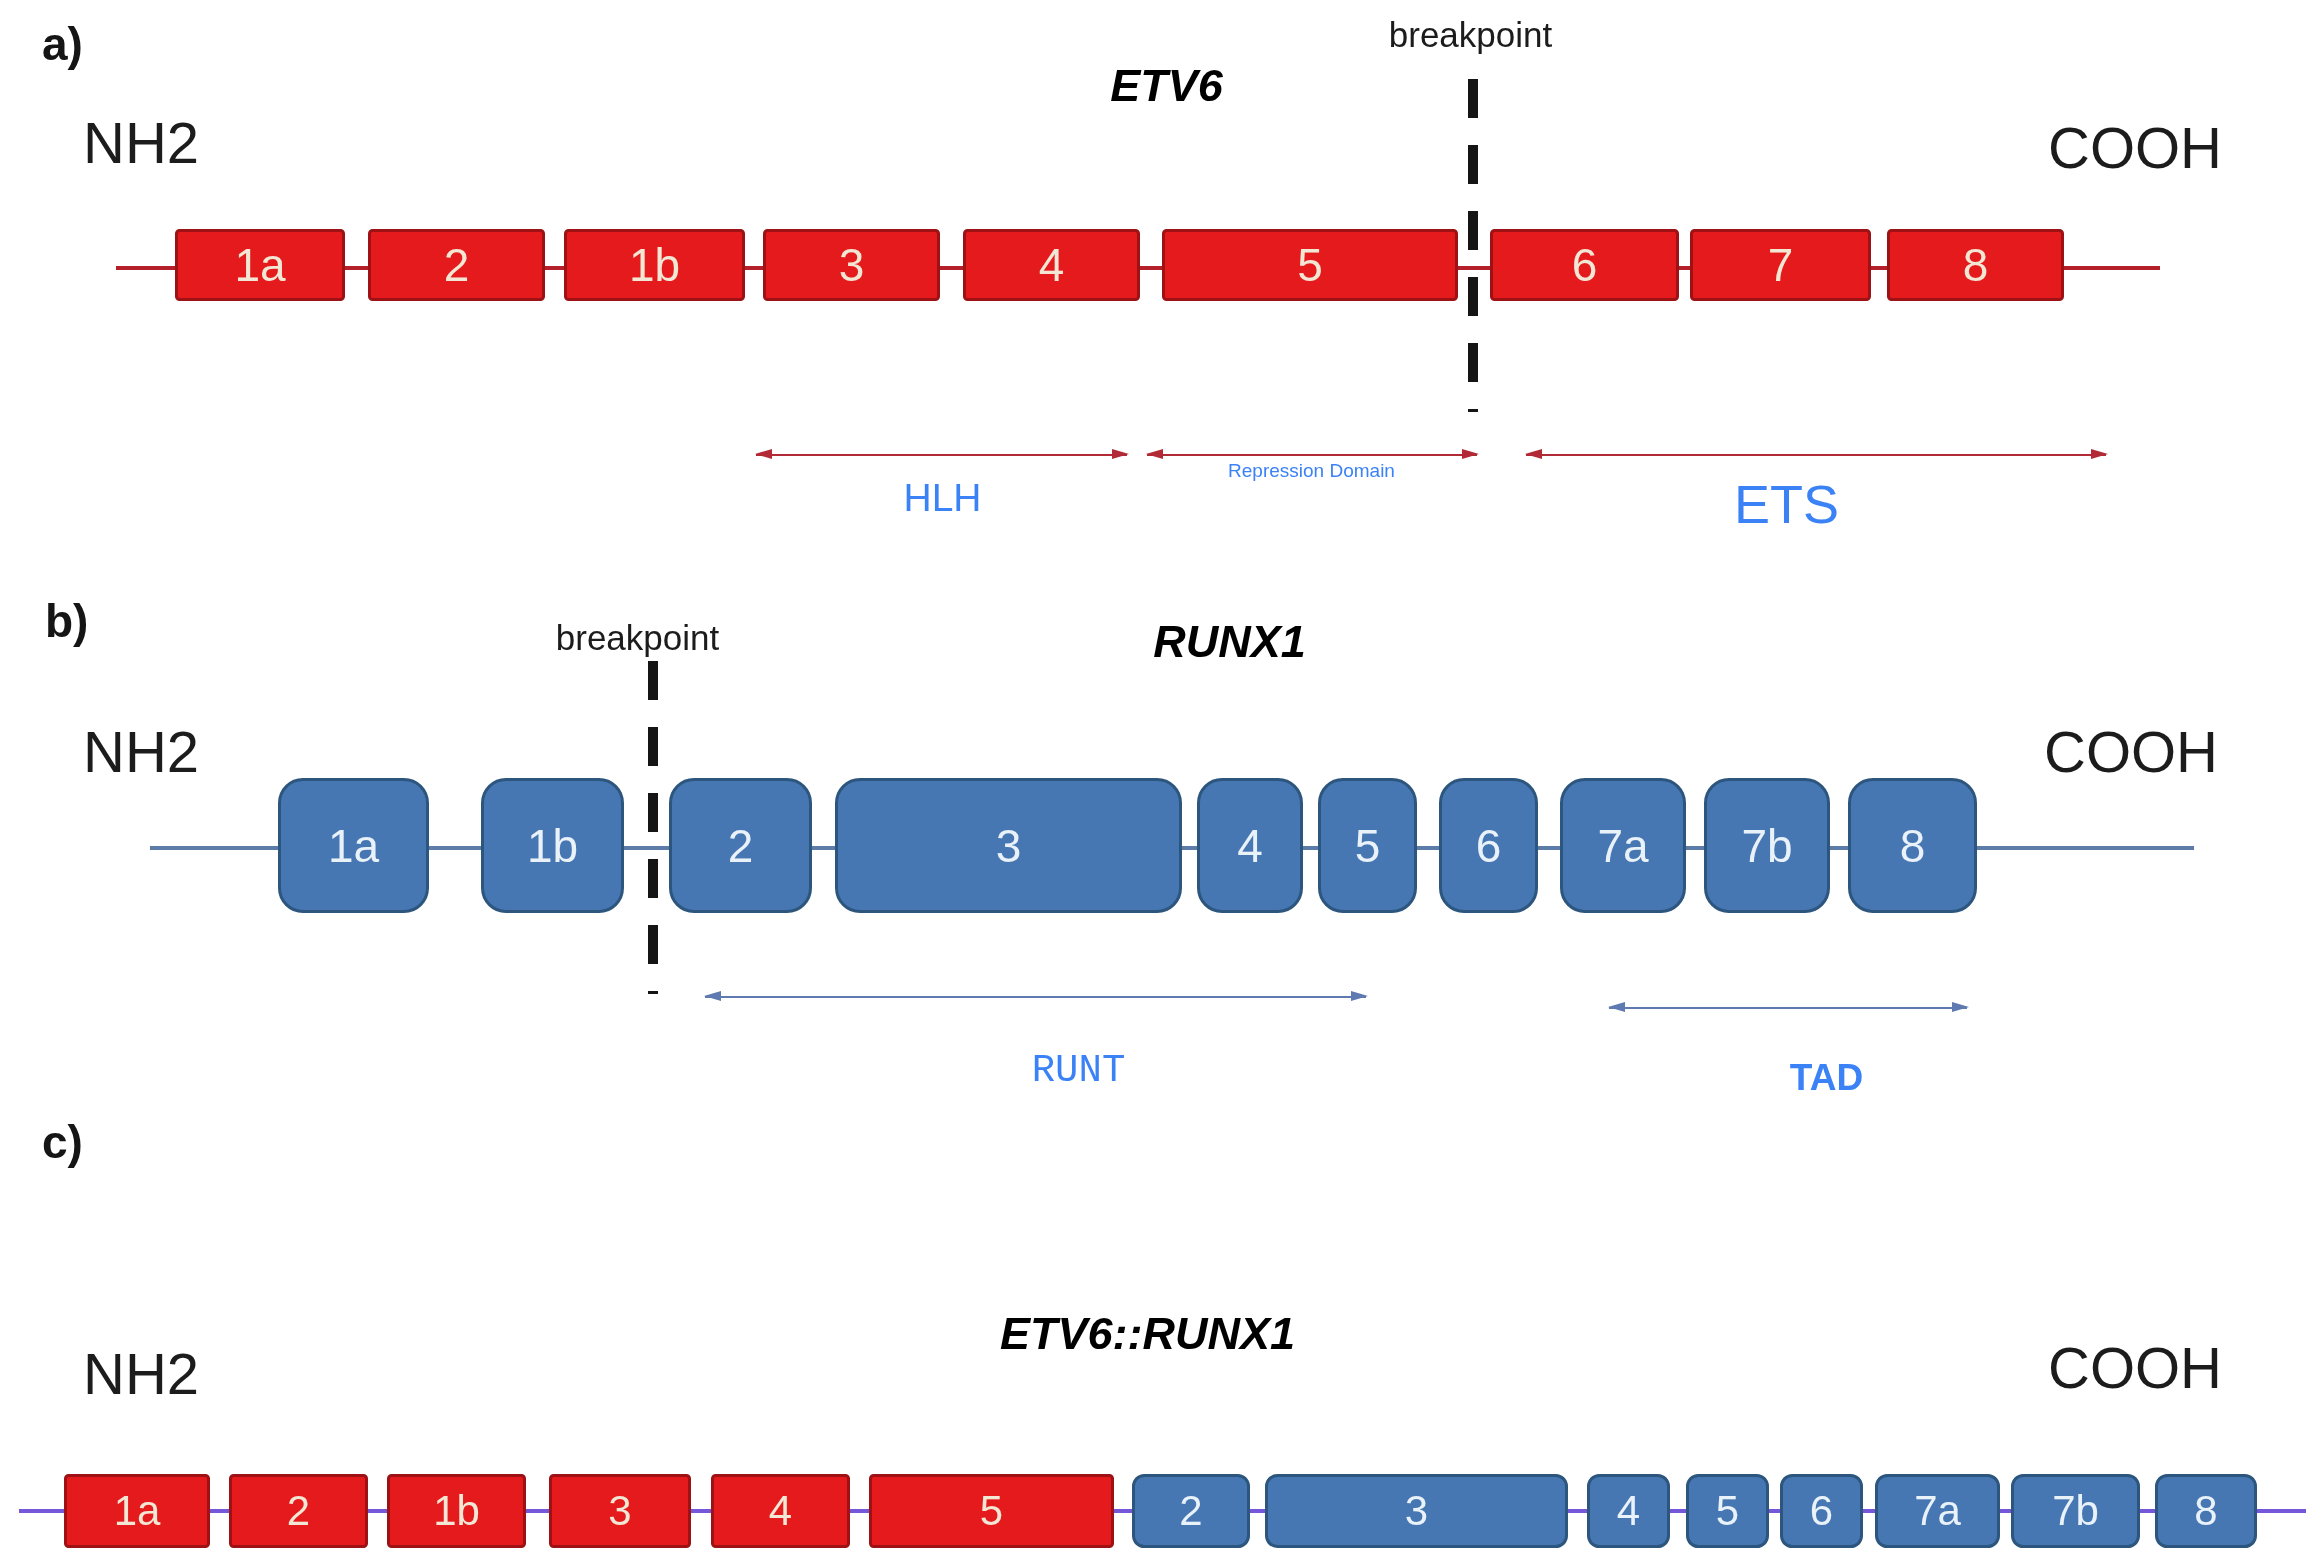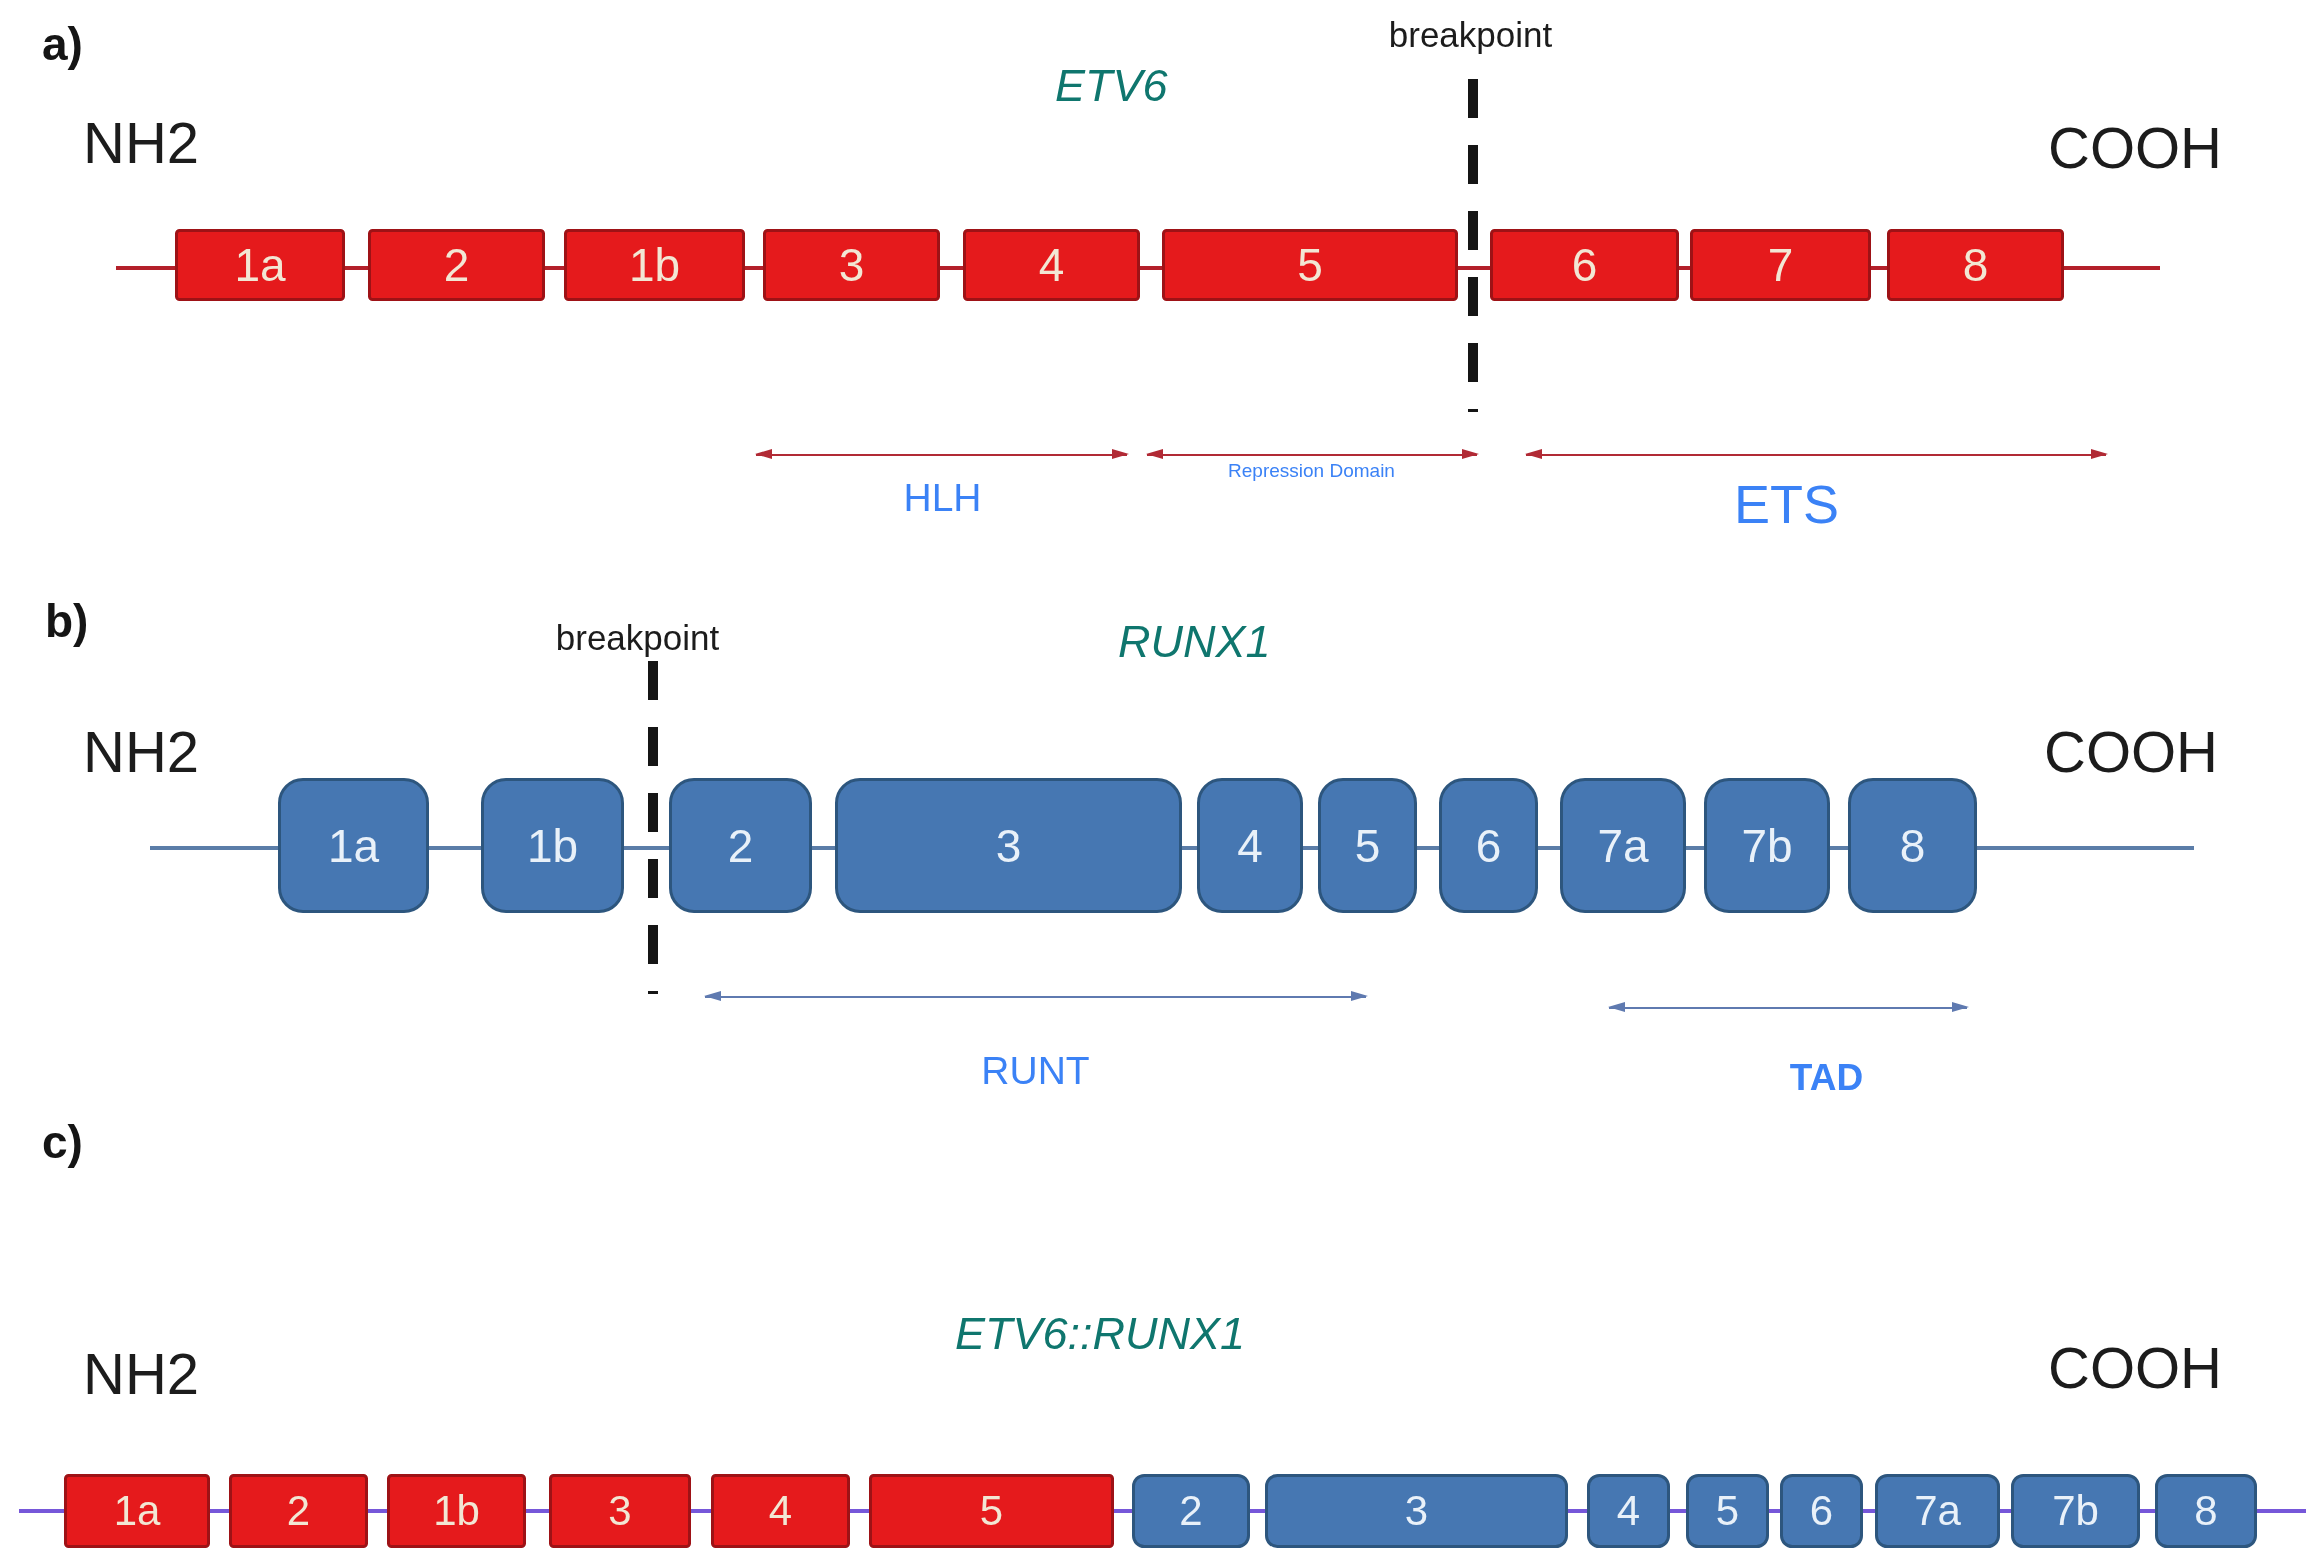--- a/index.html
+++ b/index.html
@@ -6,21 +6,21 @@
   .figure{
     position:relative;
     width:2319px;height:1569px;
     background:#ffffff;
     font-family:"Liberation Sans", sans-serif;
     color:#1b1b1b;
     overflow:hidden;
   }
   .abs{position:absolute;}
   .plabel{font-size:46px;font-weight:700;color:#151515;}
-  .gtitle{font-size:45px;font-weight:400;font-style:italic;color:#0f766e;}
+  .gtitle{font-size:45px;font-weight:700;font-style:italic;color:#000000;text-align:center;}
   .term{font-size:58px;color:#1c1c1c;}
   .bp{font-size:35px;color:#1c1c1c;text-align:center;}
   .dlabel{color:#3b82f6;text-align:center;}
 
   .backbone{height:3.9px;z-index:1;}
   .backbone.red{background:#b3202a;}
   .backbone.blue{background:#5b7da8;}
   .backbone.purple{background:#7657d9;}
 
   .vdash{
@@ -108,21 +108,21 @@
     <div class="abs exon blue" style="left:1197px;top:778px;width:106px;height:135px;">4</div>
     <div class="abs exon blue" style="left:1318px;top:778px;width:99px;height:135px;">5</div>
     <div class="abs exon blue" style="left:1439px;top:778px;width:99px;height:135px;">6</div>
     <div class="abs exon blue" style="left:1560px;top:778px;width:126px;height:135px;">7a</div>
     <div class="abs exon blue" style="left:1704px;top:778px;width:126px;height:135px;">7b</div>
     <div class="abs exon blue" style="left:1848px;top:778px;width:129px;height:135px;">8</div>
 
     <div class="abs darrow blue" style="left:705px;top:996px;width:661px;"></div>
     <div class="abs darrow blue" style="left:1609px;top:1007px;width:358px;"></div>
 
-    <div class="abs dlabel" style="left:939px;top:1049px;width:193px;font-size:39px;">RUNT</div>
+    <div class="abs dlabel" style="left:982px;top:1049px;width:193px;font-size:39px;font-family:Liberation Mono, monospace;">RUNT</div>
     <div class="abs dlabel" style="left:1742px;top:1057px;width:169px;font-size:37px;font-weight:bold;">TAD</div>
   </section>
 
   <section class="panel-c">
     <div class="abs plabel" style="left:42px;top:1115px;">c)</div>
     <div class="abs gtitle" style="left:955px;top:1308px;width:385px;">ETV6::RUNX1</div>
     <div class="abs term" style="left:83px;top:1340px;">NH2</div>
     <div class="abs term" style="left:2048px;top:1334px;">COOH</div>
 
     <div class="abs backbone purple" style="left:19px;top:1509px;width:2287px;"></div>

